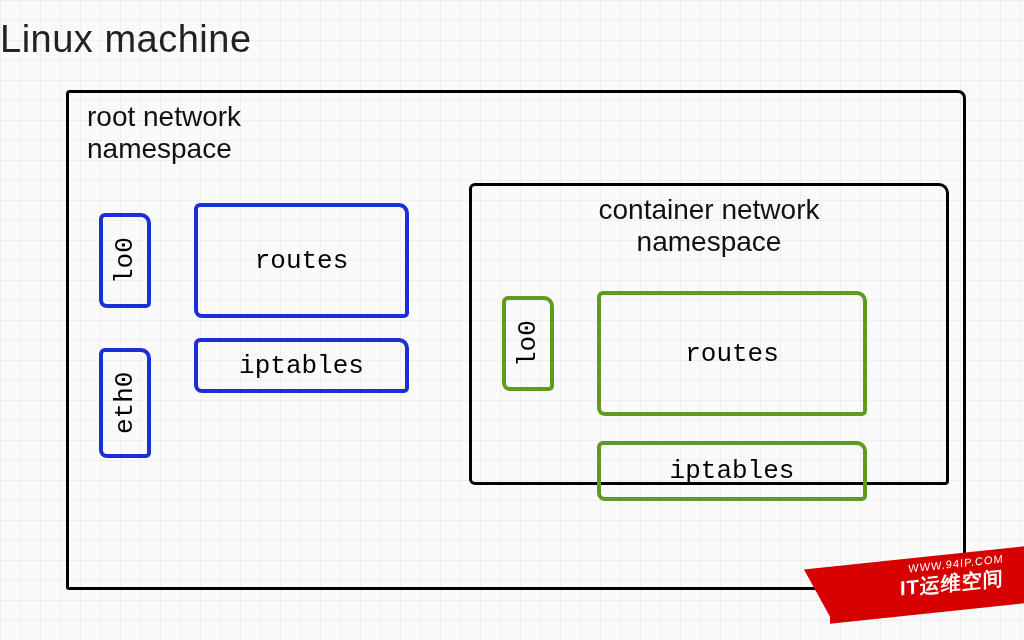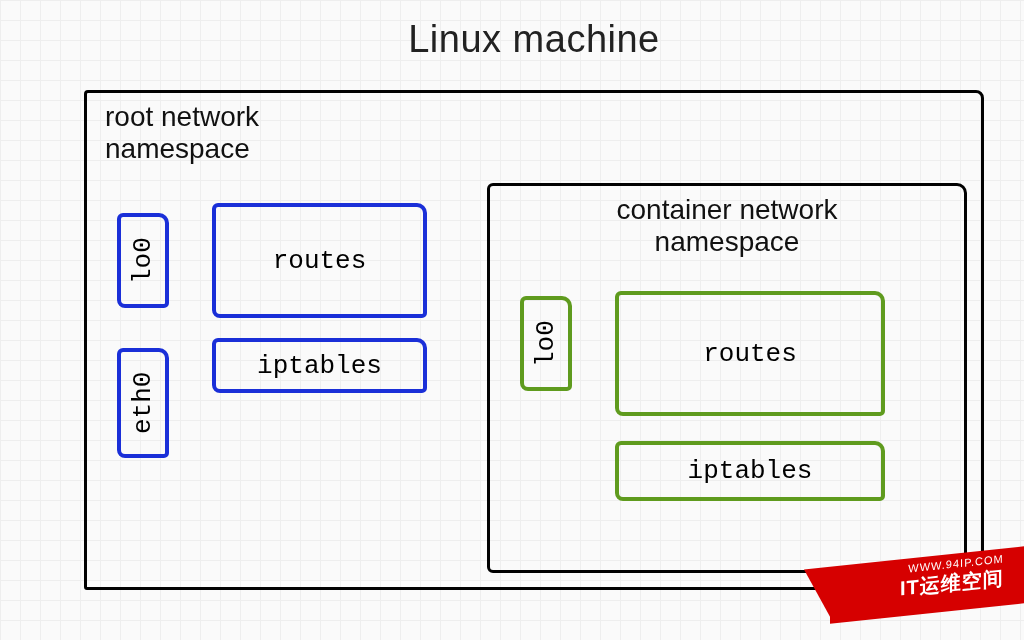--- a/index.html
+++ b/index.html
@@ -11,31 +11,29 @@
       linear-gradient(#eee 1px, transparent 1px),
       linear-gradient(90deg, #eee 1px, transparent 1px);
     background-size: 20px 20px;
     position: relative;
     overflow: hidden;
   }
   .mono { font-family: 'Courier New', Courier, monospace; }
   .title {
     position: absolute;
     top: 18px; left: 0; right: 0;
-    text-align: center;
     font-size: 38px;
     font-weight: 500;
     letter-spacing: 0.5px;
     color: #222;
-    padding-left: 44px;
   }
   
   .machine {
     position: absolute;
-    left: 84px; top: 90px;
+    left: 66px; top: 90px;
     width: 900px; height: 500px;
     border: 3px solid #000;
     border-radius: 4px 8px 6px 3px;
   }
   .label {
     position: absolute;
     font-size: 28px;
     line-height: 1.15;
     color: #111;
   }
@@ -58,21 +56,21 @@
     transform: rotate(180deg);
     font-size: 26px;
     display: flex; align-items: center; justify-content: center;
     height: 100%; width: 100%;
   }
   .centered { display:flex; align-items:center; justify-content:center; width:100%; height:100%;text-align:center; }
   
   .container-ns {
     position: absolute;
     left: 400px; top: 90px;
-    width: 480px; height: 390px;
+    width: 480px; height: 302px;
     border: 3px solid #000;
     border-radius: 6px 10px 4px 6px;
   }
   
   .ribbon {
     position: absolute;
     right: -30px; bottom: 28px;
     transform: skewY(-6deg);
     background: #d60000;
     color: #fff;

